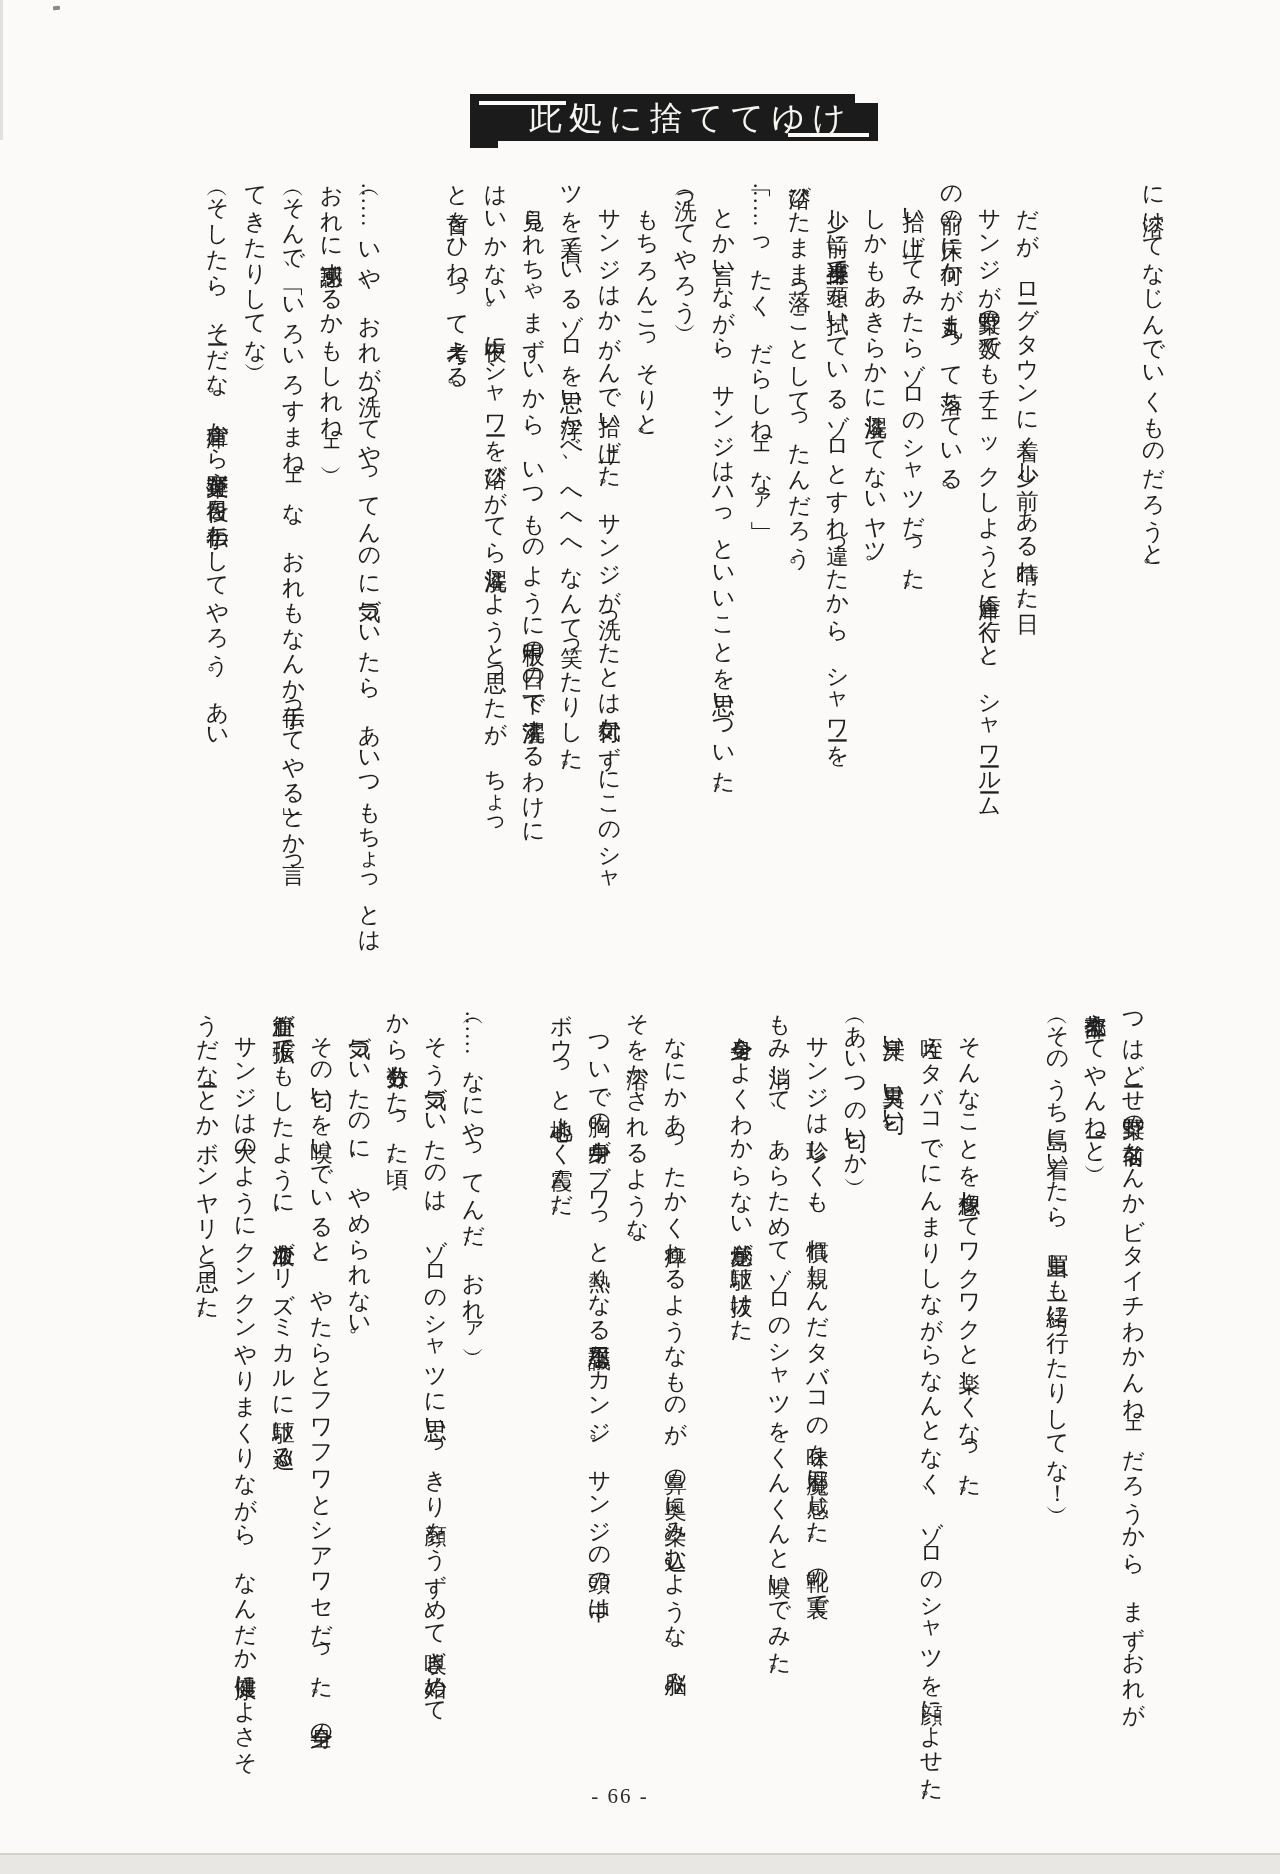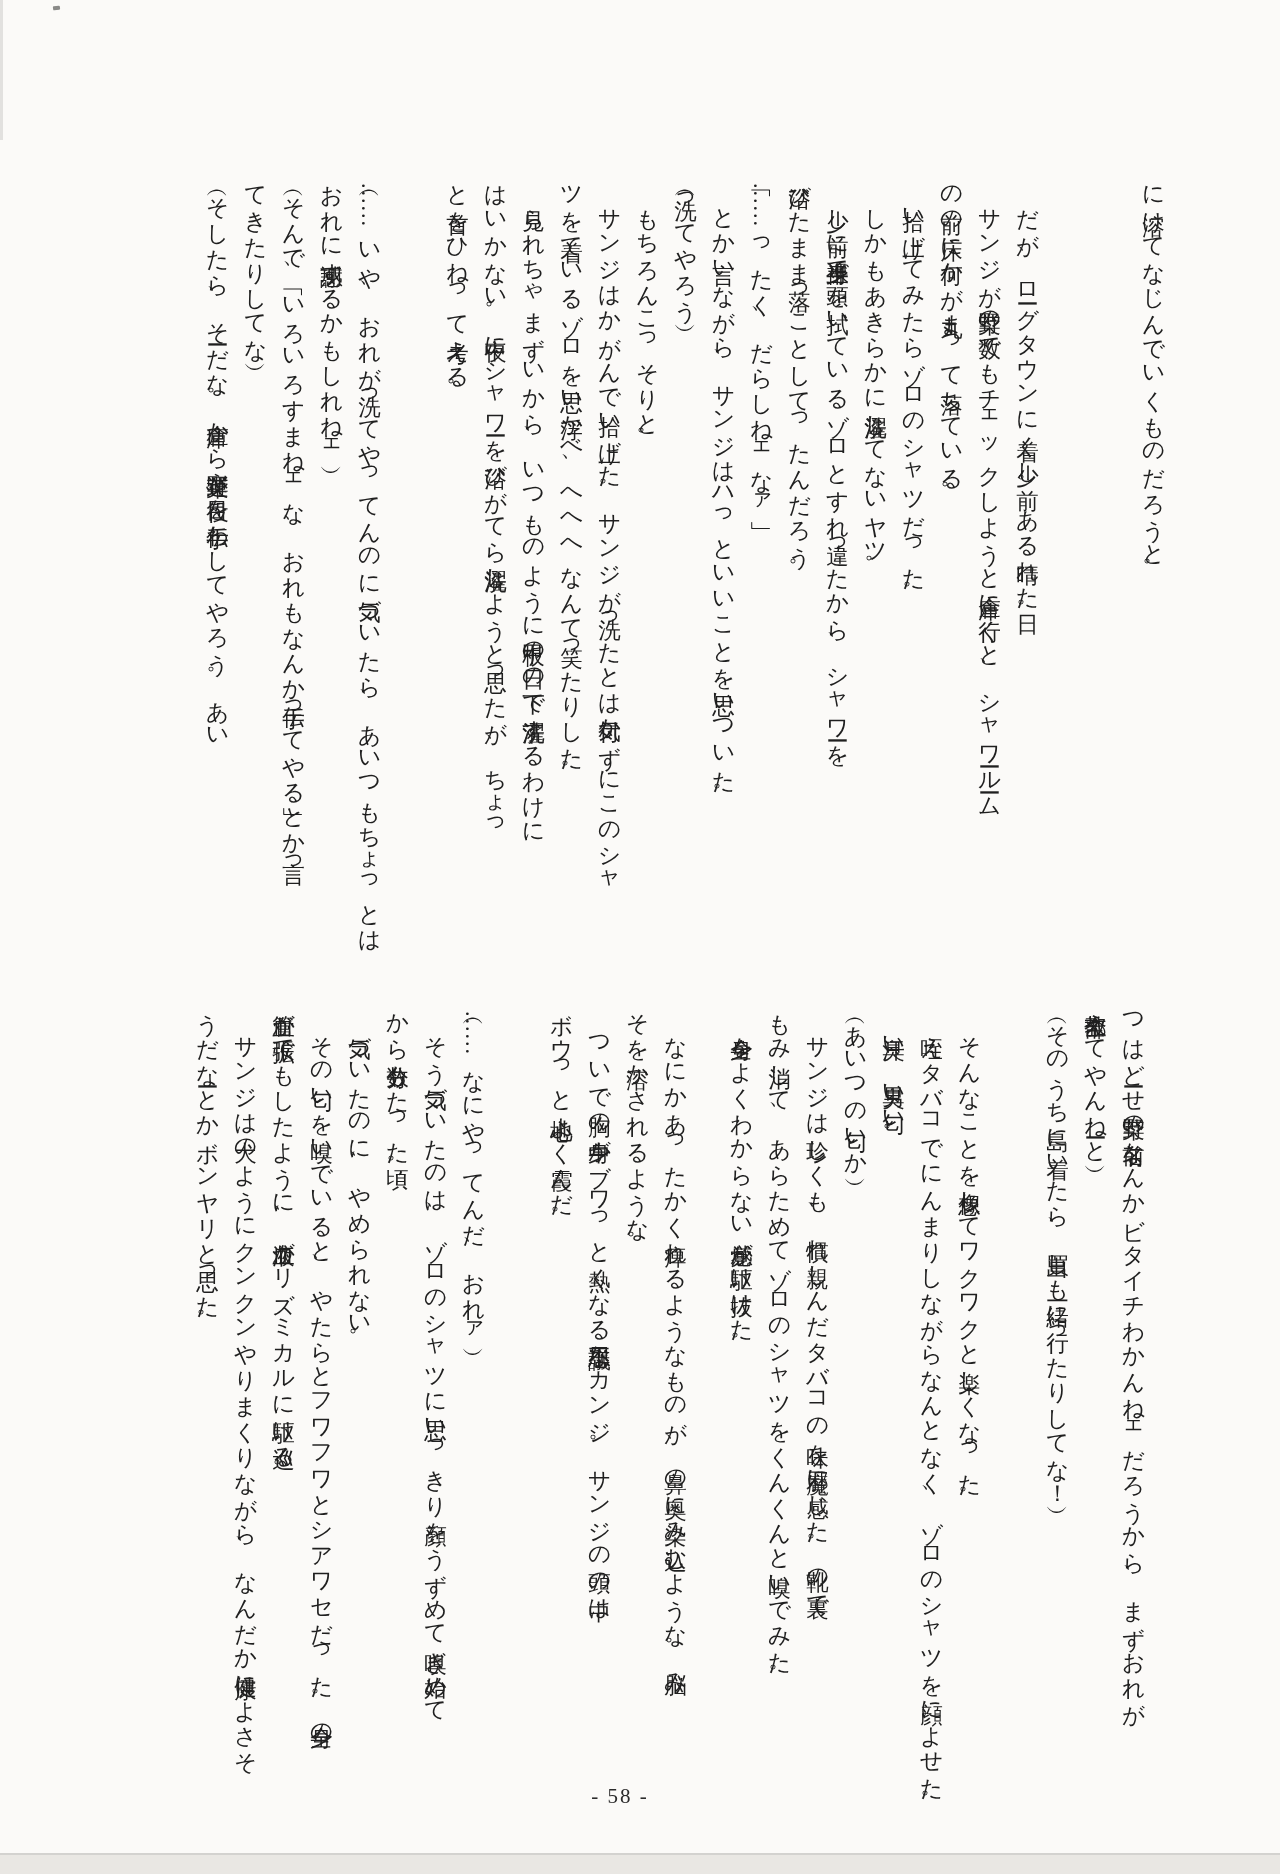--- a/index.html
+++ b/index.html
@@ -75,20 +75,27 @@
   }
 </style>
 </head>
 <body>
 
 <div class="page">
 
   <div class="edge-left"></div>
   <div class="speck"></div>
 
+  <div class="banner">
+    <div class="rule-top"></div>
+    <div class="rule-bottom"></div>
+    <div class="step-bl"></div>
+    <div class="notch-tr"></div>
+    <div class="title-text">此処に捨ててゆけ</div>
+  </div>
 
   <div class="vblock vblock-1">
       <div class="vcol">に溶けてなじんでいくものだろうと。</div>
       <div class="vcol ind-f gap-xl">だが、ローグタウンに着く少し前。ある晴れた日。</div>
       <div class="vcol ind-f">サンジが野菜の数でもチェックしようと倉庫に行くと、シャワールーム</div>
       <div class="vcol">の前の床に何かが丸まって落ちている。</div>
       <div class="vcol ind-f">拾い上げてみたらゾロのシャツだった。</div>
       <div class="vcol ind-f">しかもあきらかに洗濯してないヤツ。</div>
       <div class="vcol ind-f">少し前に上半身裸で頭を拭いているゾロとすれ違ったから、シャワーを</div>
       <div class="vcol">浴びたまま落っことしてったんだろう。</div>
@@ -126,17 +133,17 @@
       <div class="vcol ind-h gap-l">（……なにやってんだ、おれァ）</div>
       <div class="vcol ind-f">そう気づいたのは、ゾロのシャツに思いっきり顔をうずめて嗅ぎ始めて</div>
       <div class="vcol">から数分もたった頃。</div>
       <div class="vcol ind-f">気づいたのに、やめられない。</div>
       <div class="vcol ind-f">その匂いを嗅いでいると、やたらとフワフワとシアワセだった。全身の</div>
       <div class="vcol">血管が拡張でもしたように、血液がリズミカルに駆け巡る。</div>
       <div class="vcol ind-f">サンジは犬のようにクンクンやりまくりながら、なんだか健康によさそ</div>
       <div class="vcol">うだなーとかボンヤリと思った。</div>
     </div>
 
-  <div class="page-number">- 58 -</div>
+  <div class="page-number">- 66 -</div>
 
   <div class="edge-bottom"></div>
 
 </div>
 
 </body></html>

